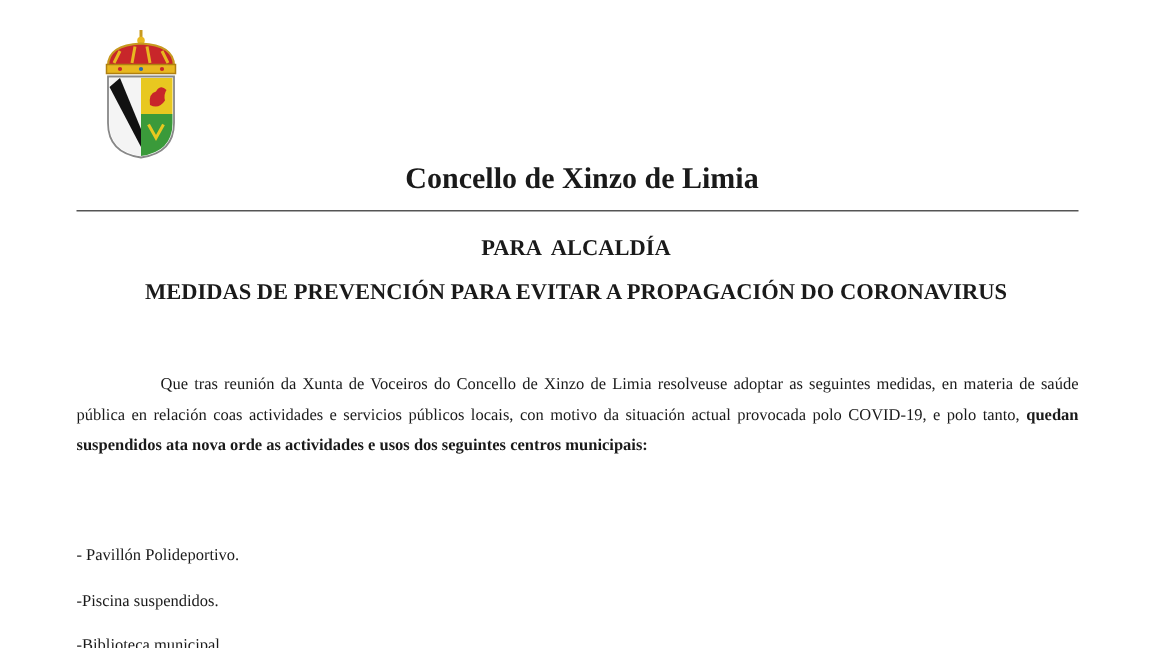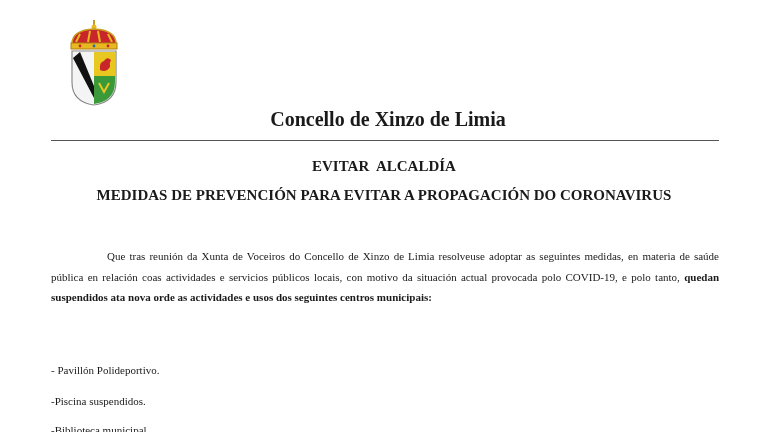--- a/index.html
+++ b/index.html
@@ -58,20 +58,20 @@
   <path d="M7 38 L14 32 L28 66 L28 78 Z" fill="#111"></path>
 
   <path d="M28 32 L49 32 L49 56 L28 56 Z" fill="#e8c820"></path>
   <path d="M28 56 L49 56 L49 62 Q49 81 28 84 Z" fill="#3a9a3a"></path>
   <path d="M34 50 Q33 42 38 41 Q41 36 45 40 Q43 43 44 47 Q40 53 34 50 Z" fill="#c8262a"></path>
   <path d="M33 63 L38 72 L43 63" stroke="#e8c820" stroke-width="2" fill="none"></path>
 </svg>
 
 <div class="title">Concello de Xinzo de Limia</div>
 <div class="rule"></div>
-<div class="bando">EVITAR  ALCALDÍA</div>
+<div class="bando">PARA  ALCALDÍA</div>
 <div class="medidas">MEDIDAS DE PREVENCIÓN PARA EVITAR A PROPAGACIÓN DO CORONAVIRUS</div>
 
 <div class="para"><span class="indent"></span><span>Que  tras reunión da Xunta de Voceiros do Concello de Xinzo de Limia resolveuse adoptar as seguintes medidas,  en materia de saúde pública en relación coas actividades e servicios públicos locais, con motivo da situación actual provocada polo COVID-19, e polo tanto, </span><b>quedan suspendidos ata nova orde  as actividades e usos dos seguintes centros municipais:</b></div>
 
 <div class="list-item" style="top:364px">- Pavillón Polideportivo.</div>
 <div class="list-item" style="top:395px">-Piscina suspendidos.</div>
 <div class="list-item" style="top:424px">-Biblioteca municipal.</div>
 
 </body></html>

